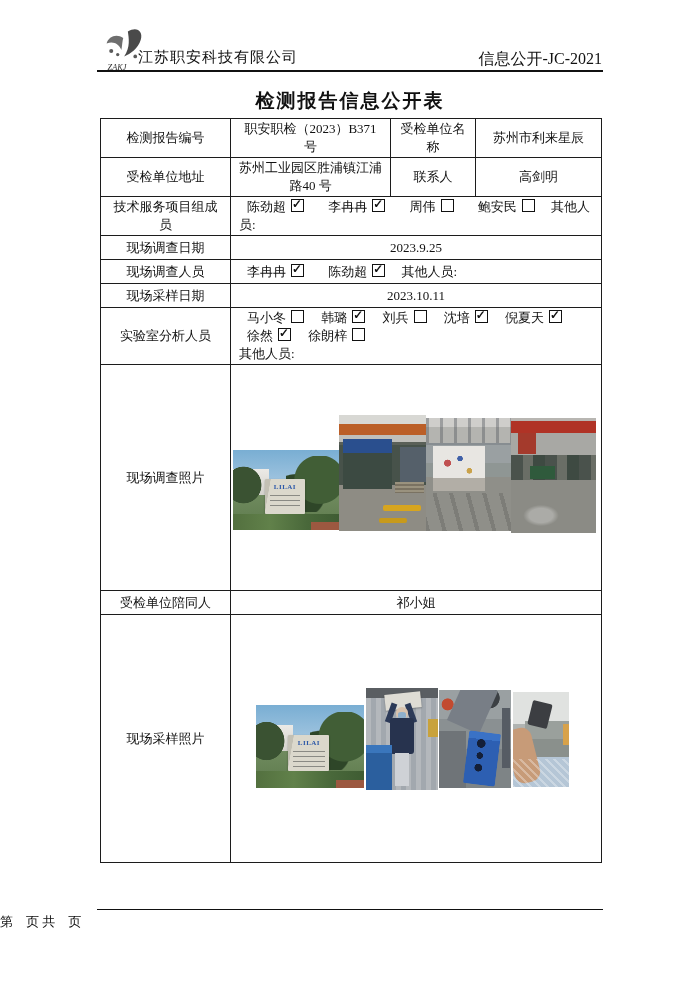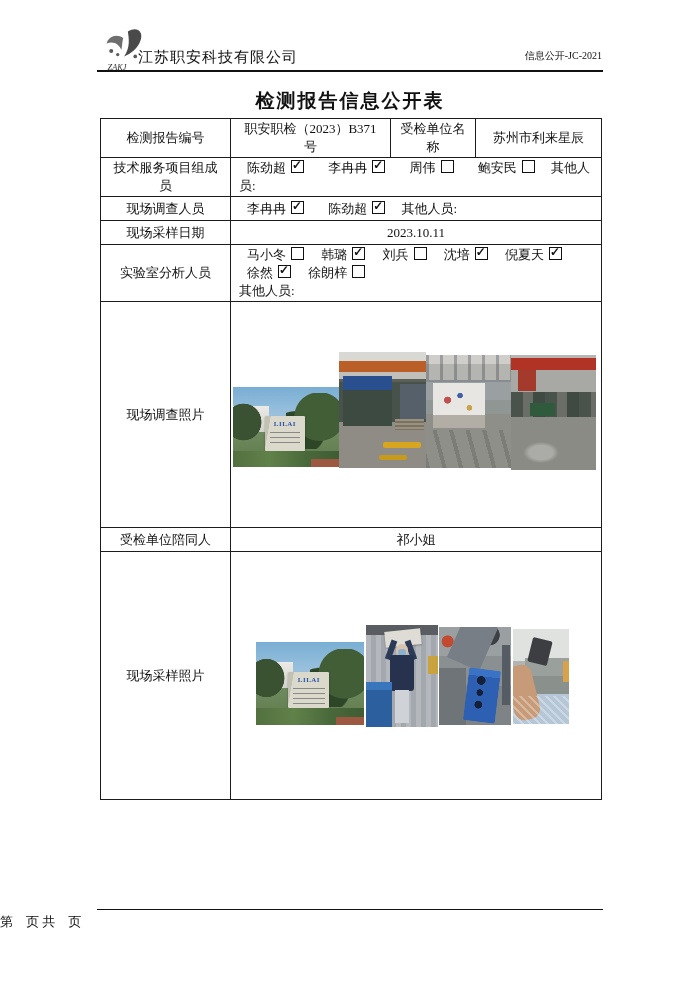--- a/index.html
+++ b/index.html
@@ -2,21 +2,21 @@
 <html><head>
 <meta charset="utf-8">
 <style>
   html,body{margin:0;padding:0;background:#e8e8e8;}
   .page{position:relative;width:700px;height:989px;margin:0 auto;background:#ffffff;
         font-family:"Liberation Serif","DejaVu Serif",serif;color:#111;overflow:hidden;}
 
   
   .logo{position:absolute;left:98px;top:26px;width:56px;height:48px;}
   .company{position:absolute;left:138px;top:48px;font-size:15px;letter-spacing:1px;}
-  .doccode{position:absolute;right:98px;top:49px;font-size:10px;}
+  .doccode{position:absolute;right:98px;top:49px;font-size:16px;}
   .hrule{position:absolute;left:97px;right:97px;top:70px;border-top:2px solid #111;}
   .title{position:absolute;left:0;right:0;top:88px;text-align:center;
          font-size:19px;font-weight:bold;letter-spacing:2px;}
 
   
   table.form{position:absolute;left:100px;top:118px;width:501px;border-collapse:collapse;table-layout:fixed;}
   table.form td{border:1.5px solid #1c1c1c;font-size:13px;padding:1px 8px;overflow:hidden;}
   td.lab{text-align:center;}
   td.val{text-align:center;}
   td.valL{text-align:left;padding-left:6px;}
@@ -144,32 +144,42 @@
       </colgroup>
 
     <tbody>
         <tr>
       <td class="lab" style="height:27px">检测报告编号</td>
       <td class="val">职安职检（2023）B371 号</td>
       <td class="lab">受检单位名称</td>
       <td class="val">苏州市利来星辰</td>
     </tr>
 
+    <tr>
+      <td class="lab" style="height:36px">受检单位地址</td>
+      <td class="val">苏州工业园区胜浦镇江浦路40 号</td>
+      <td class="lab">联系人</td>
+      <td class="val">高剑明</td>
+    </tr>
 
     <tr>
       <td class="lab" style="height:21px">技术服务项目组成员</td>
       <td class="valL" colspan="3">
         <span class="member"><span>陈劲超</span><span class="cb" data-checked="true"></span></span>
         <span class="member"><span>李冉冉</span><span class="cb" data-checked="true"></span></span>
         <span class="member"><span>周伟</span><span class="cb" data-checked="false"></span></span>
         <span class="member"><span>鲍安民</span><span class="cb" data-checked="false"></span></span>
         <span>其他人员:</span>
       </td>
     </tr>
 
+    <tr>
+      <td class="lab" style="height:21px">现场调查日期</td>
+      <td class="val" colspan="3">2023.9.25</td>
+    </tr>
 
     <tr>
       <td class="lab" style="height:21px">现场调查人员</td>
       <td class="valL" colspan="3">
         <span class="member"><span>李冉冉</span><span class="cb" data-checked="true"></span></span>
         <span class="member"><span>陈劲超</span><span class="cb" data-checked="true"></span></span>
         <span>其他人员:</span>
       </td>
     </tr>
 

